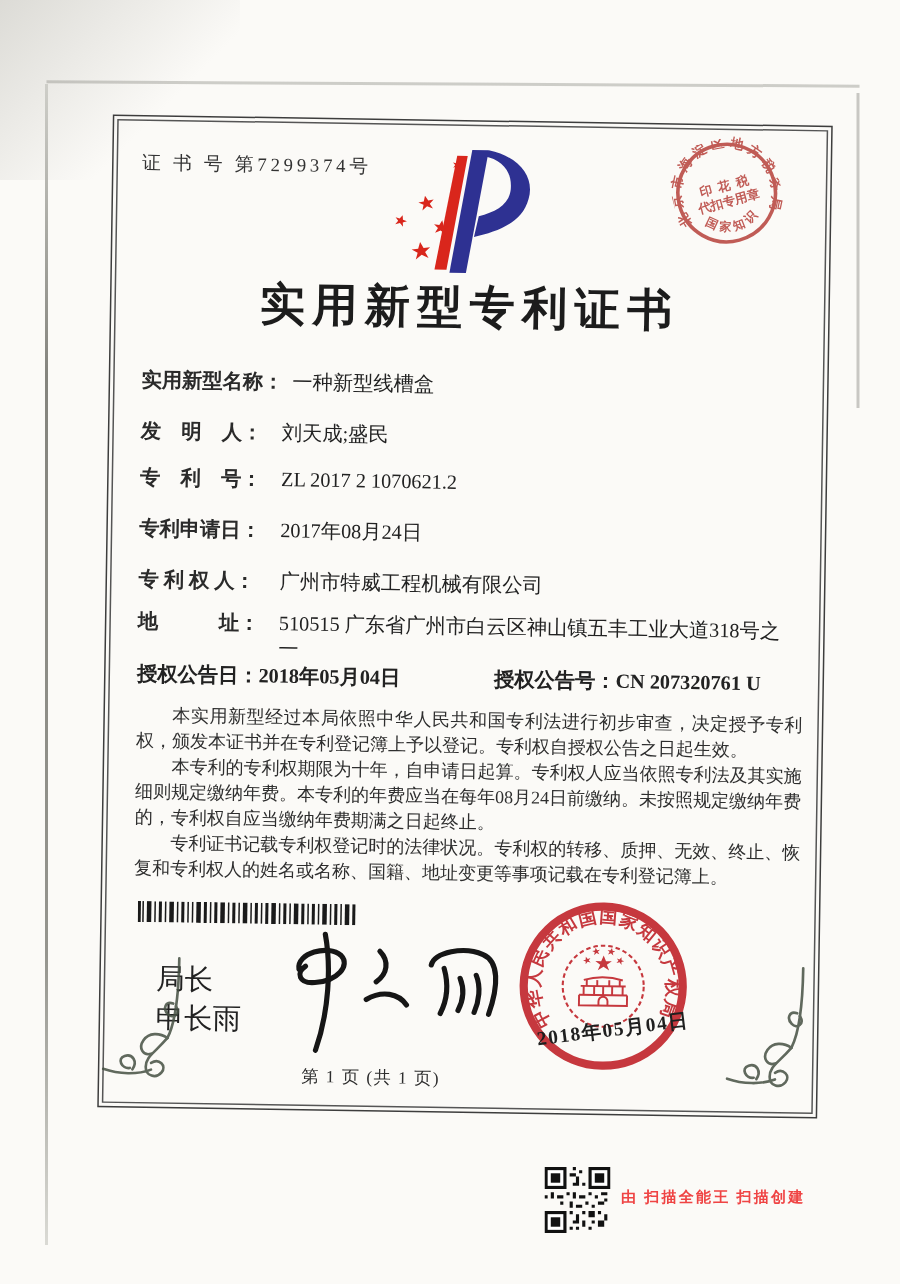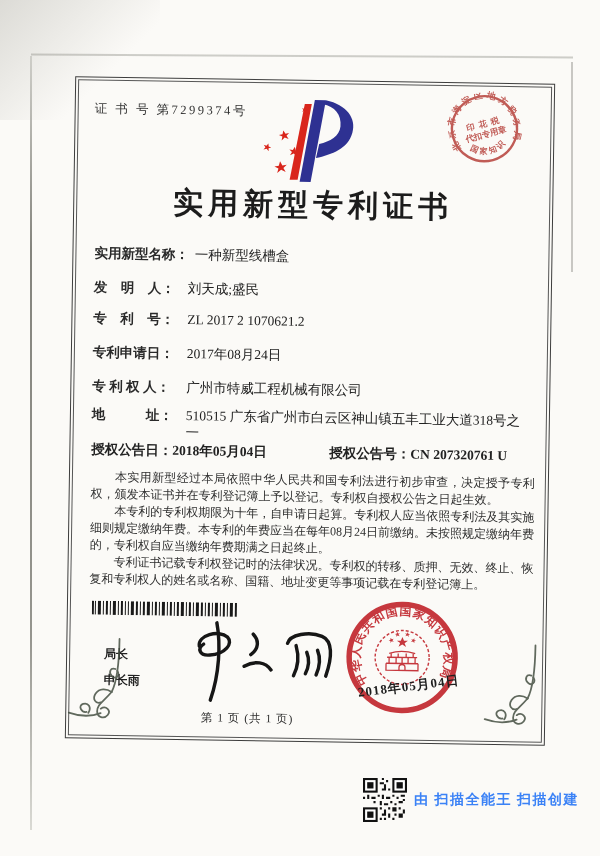--- a/index.html
+++ b/index.html
@@ -37,41 +37,41 @@
   .grant-left{width:238px;font-weight:600;}
   .grant-right{font-weight:600;}
 
   .paras{position:absolute;left:30px;top:400px;width:444px;font-size:12px;
     line-height:17px;color:#2e2e2e;text-align:justify;}
   .paras p{margin:0;text-indent:2em;}
 
   .barcode{position:absolute;left:33px;top:532px;width:146px;height:14px;}
   .chief{position:absolute;left:46px;top:572px;
     font-family:"Liberation Sans","DejaVu Sans",sans-serif;
-    font-size:12px;font-weight:700;color:#222;line-height:26px;}
+    font-size:19px;font-weight:400;color:#222;line-height:26px;}
   .signature{position:absolute;left:112px;top:548px;width:172px;height:86px;}
 
   .seal{position:absolute;left:286px;top:526px;width:116px;height:116px;
     mix-blend-mode:multiply;opacity:.92;}
   .seal-date{position:absolute;left:278px;top:604px;width:146px;text-align:center;
     font-size:13px;font-weight:700;color:#1f1f1f;letter-spacing:1px;
     transform:rotate(-8deg);}
   .tax-seal{position:absolute;left:382px;top:18px;width:72px;height:72px;
     transform:rotate(-16deg);mix-blend-mode:multiply;opacity:.88;}
 
   .ornament{position:absolute;width:62px;height:92px;}
   .orn-bl{left:8px;top:566px;transform:scaleX(-1);}
   .orn-br{left:424px;top:566px;}
 
   .page-info{position:absolute;left:0;top:640px;width:380px;text-align:center;
     font-size:11.5px;color:#2d2d2d;letter-spacing:1px;}
 
   .qr{position:absolute;left:363px;top:778px;width:44px;height:44px;}
-  .scan-footer{position:absolute;left:414px;top:791px;font-size:14px;font-weight:600;
-    color:#3b82f6;letter-spacing:1.5px;}
+  .scan-footer{position:absolute;left:414px;top:791px;font-size:10px;font-weight:600;
+    color:#ef4444;letter-spacing:1.5px;}
 </style>
 </head>
 <body>
 
 <div class="corner-shade"></div>
 <div class="edge edge-left"></div>
 <div class="edge edge-top"></div>
 <div class="edge edge-right"></div>
 
 <div class="cert">

